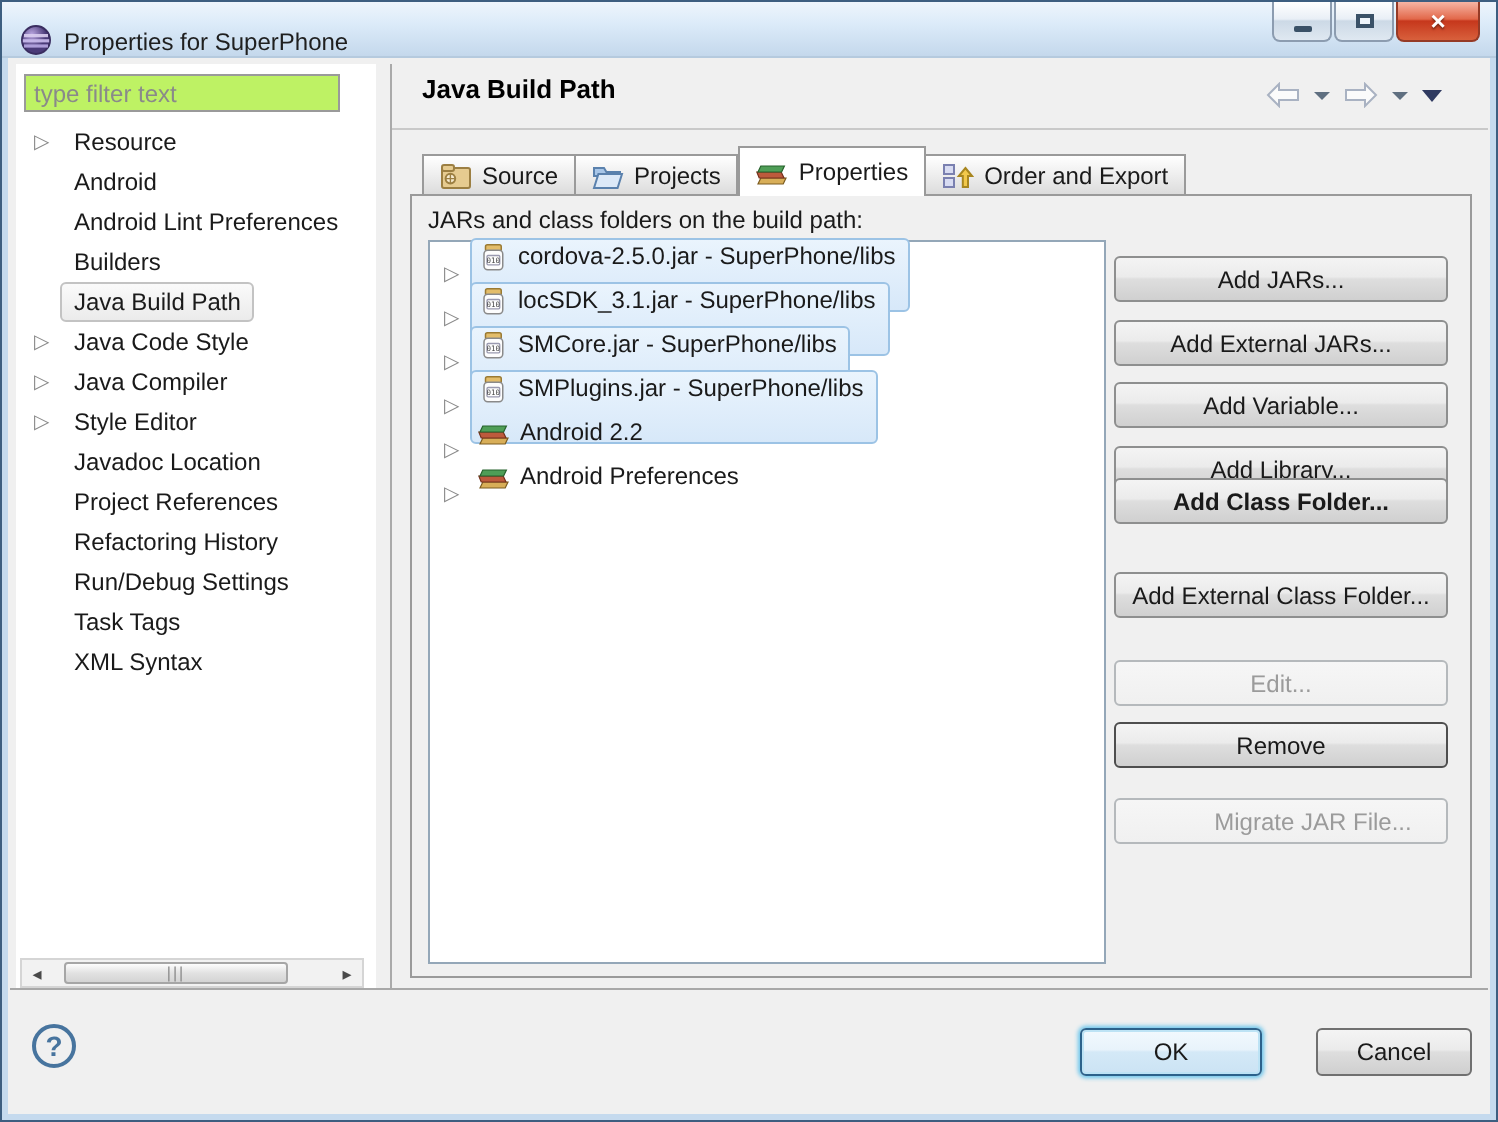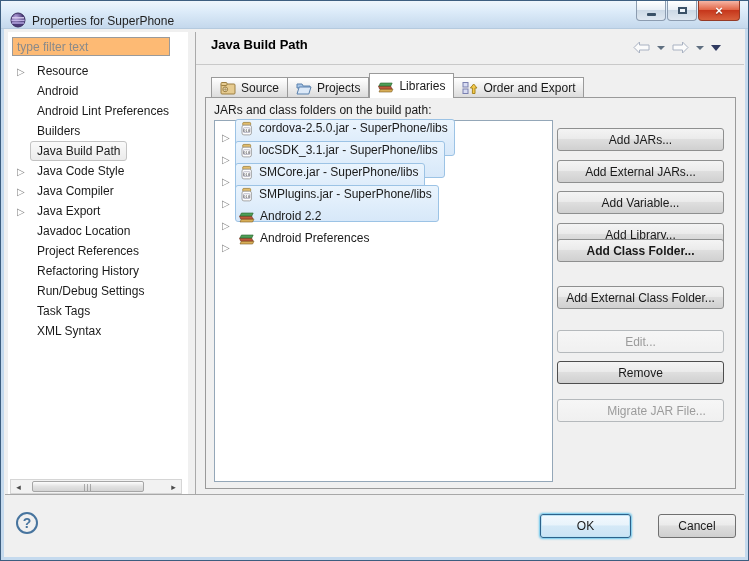--- a/index.html
+++ b/index.html
@@ -20,21 +20,21 @@
     background:linear-gradient(#ffffff,#e9eff6 45%,#ccd9e6 50%,#dfe8f1);margin-left:1px;}
   .winbtn.min,.winbtn.max{width:30px;}
   .winbtn.close{width:42px;border-color:#953a26;
     background:linear-gradient(#f6b5a4,#e2684a 45%,var(--close-button-red,#c6371c) 50%,#d8603c);}
   .glyph-min{width:9px;height:3px;background:#3a5167;margin-top:7px;border-radius:1px;}
   .glyph-max{width:9px;height:7px;border:2px solid #3a5167;box-sizing:border-box;background:#eef4fa;}
   .glyph-close{color:#fff;font-weight:bold;font-size:13px;line-height:1;text-shadow:0 1px 1px #7c2a16;}
   
   .sidebar{position:absolute;left:7px;top:31px;width:180px;height:463px;background:#fff;}
   .filter{position:absolute;left:4px;top:5px;width:158px;height:19px;box-sizing:border-box;
-    border:1px solid #9a9a9a;padding:0 4px;font:12px "Liberation Sans",sans-serif;color:#444;background:#fdba74;}
+    border:1px solid #9a9a9a;padding:0 4px;font:12px "Liberation Sans",sans-serif;color:#444;background:#bef264;}
   .filter::placeholder{color:#8a8a8a;opacity:1;}
   .tree{position:absolute;left:0;top:29px;right:0;}
   .tree-item{height:20px;display:flex;align-items:center;cursor:default;}
   .twisty{width:13px;margin-left:9px;font-size:10px;color:#8a8a8a;text-align:left;flex:0 0 13px;visibility:hidden;}
   .tree-item.expandable .twisty{visibility:visible;}
   .tree-item .lbl{padding:2px 6px;border:1px solid transparent;border-radius:3px;white-space:nowrap;}
   .tree-item.selected .lbl{border-color:#c3c3c3;background:linear-gradient(#fafafa,#ebebeb);}
   .hscroll{position:absolute;left:2px;bottom:1px;width:172px;height:15px;display:flex;align-items:stretch;
     background:#f2f2f2;border:1px solid #d5d5d5;box-sizing:border-box;}
   .scroll-arrow{width:15px;display:flex;align-items:center;justify-content:center;font-size:9px;color:#4a4a4a;background:#f2f2f2;}
@@ -152,21 +152,21 @@
         <div class="tree-item expandable" data-name="sidebar-item-java-code-style">
     <span class="twisty" data-name="expand-arrow-icon">▷</span>
     <span class="lbl" data-name="sidebar-item-label">Java Code Style</span>
   </div>
         <div class="tree-item expandable" data-name="sidebar-item-java-compiler">
     <span class="twisty" data-name="expand-arrow-icon">▷</span>
     <span class="lbl" data-name="sidebar-item-label">Java Compiler</span>
   </div>
         <div class="tree-item expandable" data-name="sidebar-item-java-editor">
     <span class="twisty" data-name="expand-arrow-icon">▷</span>
-    <span class="lbl" data-name="sidebar-item-label">Java Export</span>
+    <span class="lbl" data-name="sidebar-item-label">Style Editor</span>
   </div>
         <div class="tree-item" data-name="sidebar-item-javadoc-location">
     <span class="twisty" data-name="expand-arrow-icon">▷</span>
     <span class="lbl" data-name="sidebar-item-label">Javadoc Location</span>
   </div>
         <div class="tree-item" data-name="sidebar-item-project-references">
     <span class="twisty" data-name="expand-arrow-icon">▷</span>
     <span class="lbl" data-name="sidebar-item-label">Project References</span>
   </div>
         <div class="tree-item" data-name="sidebar-item-refactoring-history">
@@ -231,21 +231,21 @@
     <span data-name="tab-label">Projects</span>
   </div>
       <div class="tab icon-books-icon selected" data-name="tab-libraries">
 
     <svg width="16" height="14" viewBox="0 0 16 14" data-name="books-icon">
       <path d="M1 13 H13.6 L15 10 H2.4 Z" fill="#d8ae58" stroke="#7c5c20" stroke-width="0.6"></path>
       <path d="M1.6 10 H14 L12.6 7 H0.4 Z" fill="#bd5a3c" stroke="#76301c" stroke-width="0.6"></path>
       <path d="M1 7 H12.8 L14.2 4 H2.4 Z" fill="#4f9e57" stroke="#27632d" stroke-width="0.6"></path>
     </svg>
 
-    <span data-name="tab-label">Libraries</span>
+    <span data-name="tab-label">Properties</span>
   </div>
       <div class="tab icon-order-export-icon" data-name="tab-order-and-export">
 
     <svg width="16" height="14" viewBox="0 0 16 14" data-name="order-export-icon">
       <rect x="1" y="1.5" width="5" height="4.5" fill="#d8dcf2" stroke="#7a80b0"></rect>
       <rect x="1" y="8" width="5" height="4.5" fill="#d8dcf2" stroke="#7a80b0"></rect>
       <path d="M11.7 3 L15 7 H13 V12.5 H10.4 V7 H8.4 Z" fill="#f2c84b" stroke="#a8861f"></path>
     </svg>
     <span data-name="tab-label">Order and Export</span>
   </div>

